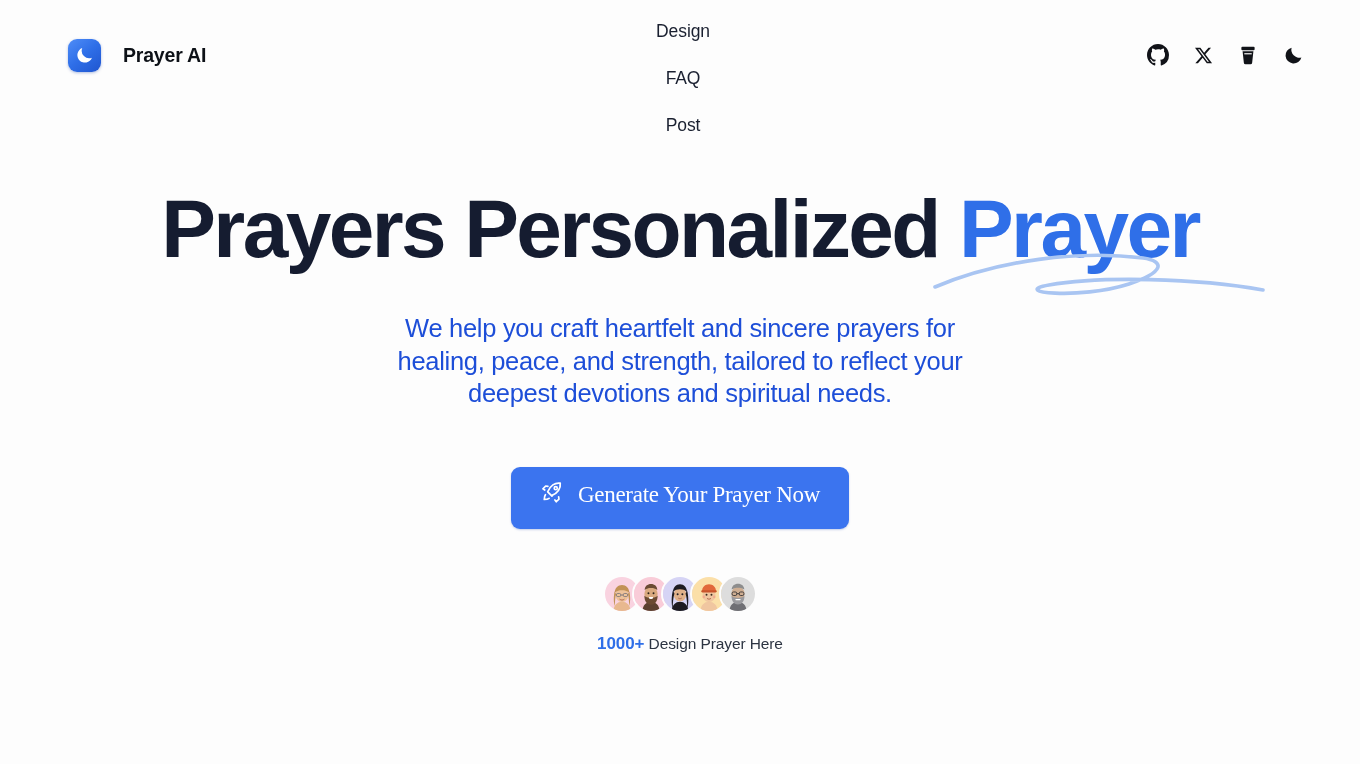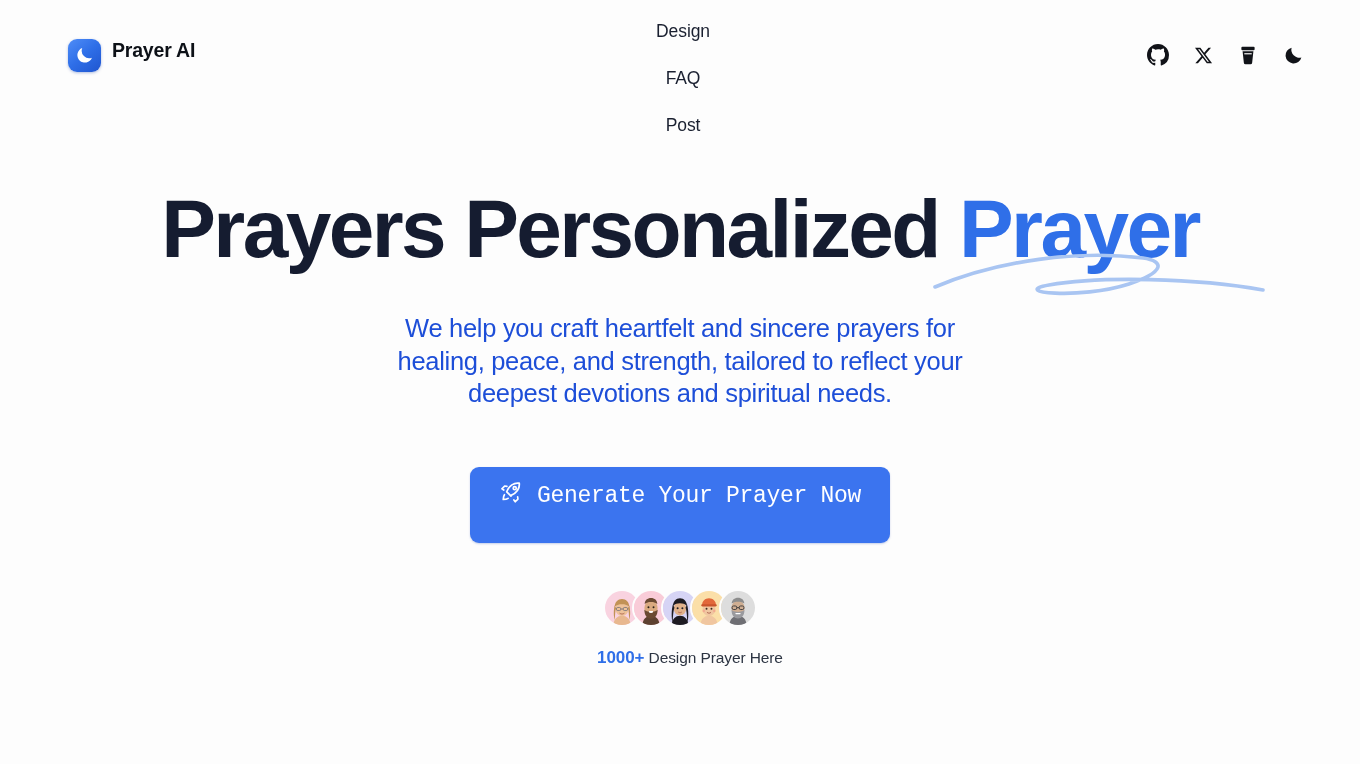--- a/index.html
+++ b/index.html
@@ -22,22 +22,22 @@
   .header {
     height: 110px;
     display: flex;
     align-items: center;
     padding: 0 54px 0 68px;
     position: relative;
   }
 
   .brand {
     display: flex;
-    align-items: flex-start;
-    gap: 11px;
+    align-items: center;
+    gap: 22px;
     cursor: pointer;
     flex-shrink: 0;
   }
 
   .brand-mark {
     width: 33px;
     height: 33px;
     border-radius: 9px;
     background: linear-gradient(140deg, #4f8df7 0%, #2f6fe8 48%, #1f55cf 100%);
     display: flex;
@@ -144,22 +144,22 @@
     justify-content: center;
   }
   .cta {
     display: inline-flex;
     align-items: center;
     gap: 13px;
     background: #3b74ef;
     color: #ffffff;
     border: none;
     border-radius: 9px;
-    padding: 13px 29px 31px;
-    font-family: Liberation Mono, monospace;
+    padding: 13px 29px 18px;
+    font-family: Liberation Serif, serif;
     font-size: 23px;
     letter-spacing: -0.3px;
     cursor: pointer;
     box-shadow: 0 1px 2px rgba(30, 70, 180, 0.25);
   }
   .cta-icon { display: block; flex-shrink: 0; }
 
   
   .avatars {
     margin-top: 46px;

